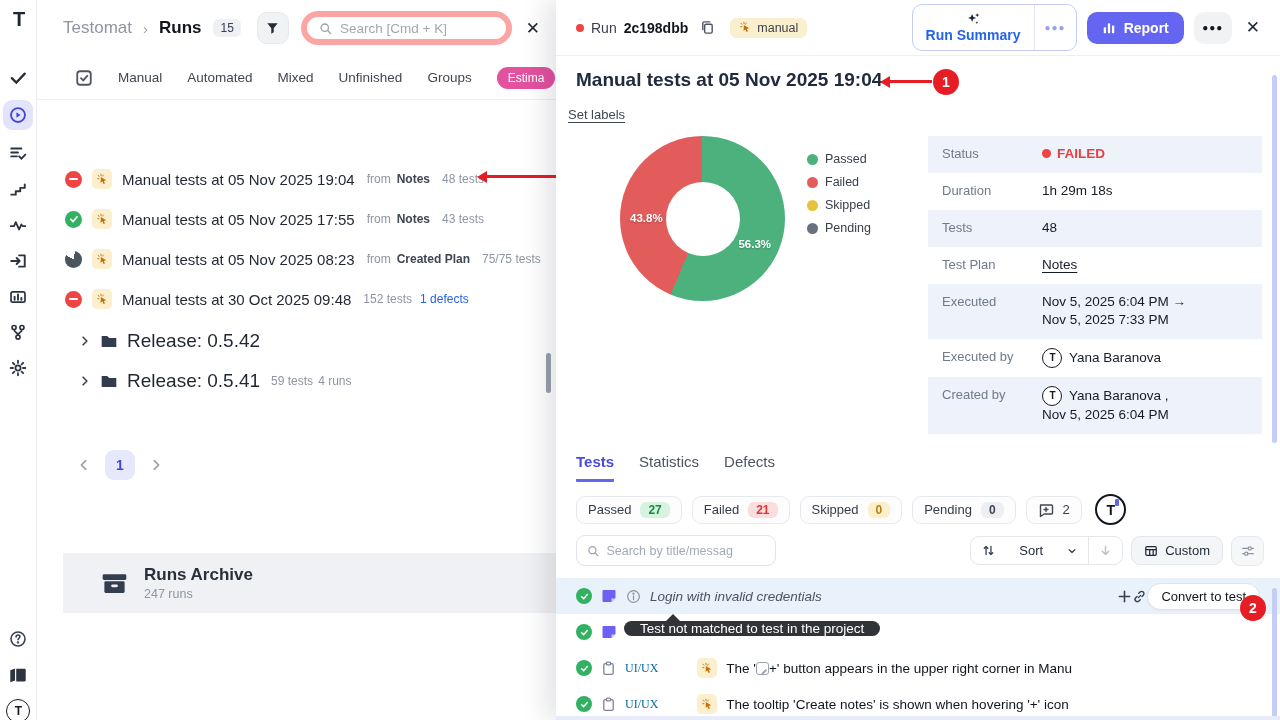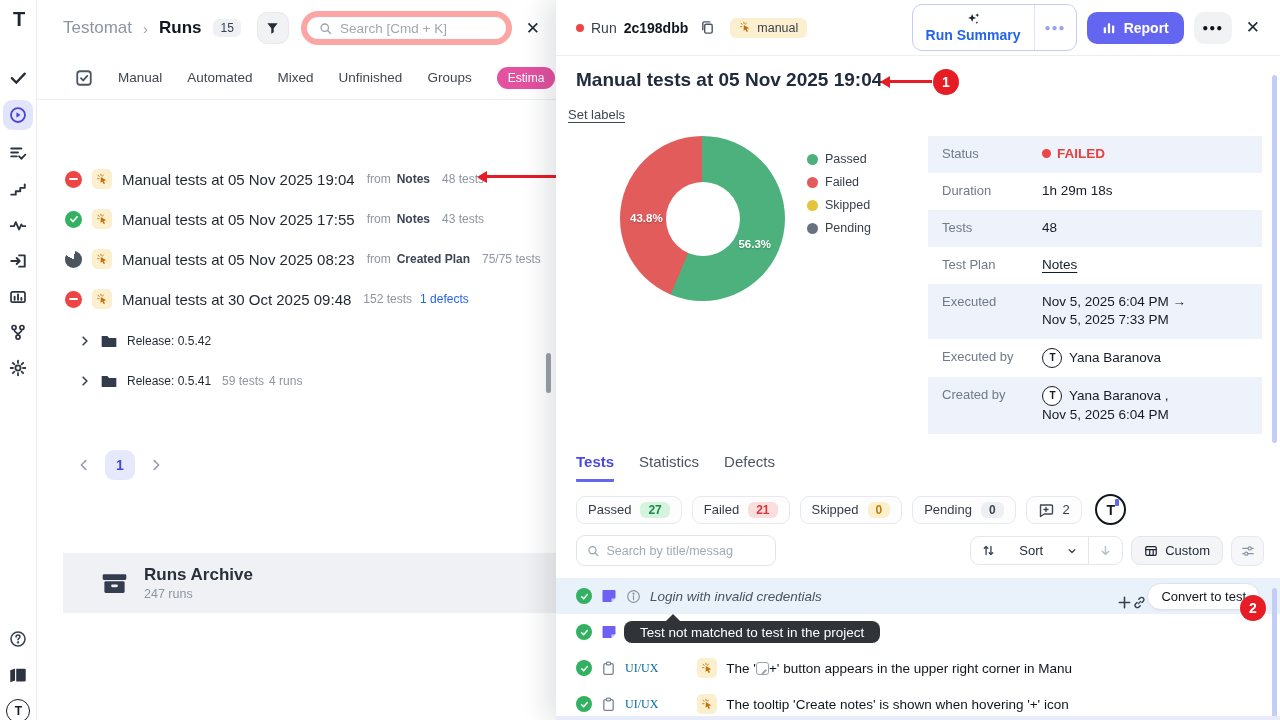--- a/index.html
+++ b/index.html
@@ -50,21 +50,21 @@
   .manual-chip { width:20px; height:20px; border-radius:5px; background:#fcefcd; display:flex;
     align-items:center; justify-content:center; flex:0 0 auto; }
   .run-title { font-size:15px; color:#1f2733; white-space:nowrap; }
   .run-from { font-size:12px; color:#8d95a3; margin-left:2px; }
   .run-fromv { font-size:12px; font-weight:700; color:#3c4654; margin-left:-4px; }
   .run-meta { font-size:12px; color:#8d95a3; margin-left:2px; }
   .run-defects { font-size:12px; color:#2563eb; margin-left:-2px; cursor:pointer; }
 
   .folder-row { position:absolute; left:0; width:100%; height:34px; display:flex; align-items:center;
     gap:9px; padding-left:42px; cursor:pointer; }
-  .folder-title { font-size:12px; color:#1f2733; }
+  .folder-title { font-size:19px; color:#1f2733; }
 
   .pager { position:absolute; top:450px; left:40px; display:flex; align-items:center; gap:14px; }
   .pg-arrow { color:#9ca3af; cursor:pointer; display:flex; }
   .pg-num { width:30px; height:30px; background:#e6e9fc; border-radius:9px; color:#4049d8;
     font-weight:700; font-size:14px; display:flex; align-items:center; justify-content:center; cursor:pointer; }
 
   .archive { position:absolute; top:553px; left:26px; width:493px; height:60px; background:#f0f1f4;
     display:flex; align-items:center; gap:16px; padding-left:38px; cursor:pointer; }
   .arch-title { font-size:17px; font-weight:700; color:#28303c; }
   .arch-sub { font-size:12.5px; color:#8d95a3; margin-top:2px; }
@@ -168,31 +168,31 @@
   .custom-btn { display:flex; align-items:center; gap:7px; background:#f4f5f7; border:1px solid #e3e6ea;
     border-radius:9px; padding:6px 12px; cursor:pointer; }
   .custom-btn span { font-size:13px; color:#1f2733; }
   .sliders-btn { width:33px; height:30px; background:#f6f7f8; border:1px solid #e5e8ec; border-radius:9px;
     display:flex; align-items:center; justify-content:center; color:#8d95a3; cursor:pointer; }
 
   .test-row { position:absolute; left:0; width:100%; height:36px; display:flex; align-items:center;
     gap:9px; padding:0 20px; font-size:13.5px; cursor:pointer; }
   .test-row.hl { background:#e9f1fa; }
   .t-title-it { font-style:italic; color:#4a5361; }
-  .t-actions { margin-left:auto; display:flex; align-items:flex-end; }
+  .t-actions { margin-left:auto; display:flex; align-items:center; }
   .convert-btn { background:#fff; border:1px solid #dfe3e8; border-radius:16px; padding:5px 13px;
     font-size:13px; color:#10161f; cursor:pointer; white-space:nowrap; box-shadow:0 1px 2px rgba(0,0,0,.04); }
   .tagmono { font-family:Liberation Serif, serif; font-size:12px; color:#0369a1; }
   .t-text { color:#10161f; white-space:nowrap; }
   .mini-note { display:inline-block; width:13px; height:13px; border:1px solid #9aa3ae; border-radius:3px;
     background:#fff; vertical-align:-2px; position:relative; }
   .mini-note::after { content:''; position:absolute; right:1px; bottom:1px; width:6px; height:1.5px;
     background:#9aa3ae; transform:rotate(-45deg); }
 
-  .tooltip { position:absolute; top:621px; left:68px; height:22px; background:#303338; color:#fff;
+  .tooltip { position:absolute; top:621px; left:68px; height:15px; background:#303338; color:#fff;
     border-radius:8px; font-size:13.5px; display:flex; align-items:center; padding:0 16px; z-index:7; }
   .tooltip::before { content:''; position:absolute; top:-7px; left:42px; border:7px solid transparent;
     border-bottom:7px solid #303338; border-top:0; }
 
   .p-scroll1 { position:absolute; right:3px; top:75px; width:5px; height:368px; background:#c3cdf7; border-radius:3px; }
   .p-scroll2 { position:absolute; right:3px; top:588px; width:5px; height:132px; background:#c3cdf7; border-radius:3px; }
   .bottom-strip { position:absolute; left:0; bottom:0; width:100%; height:4px; background:#e8ebfa; }
 </style>
 </head>
 <body>

